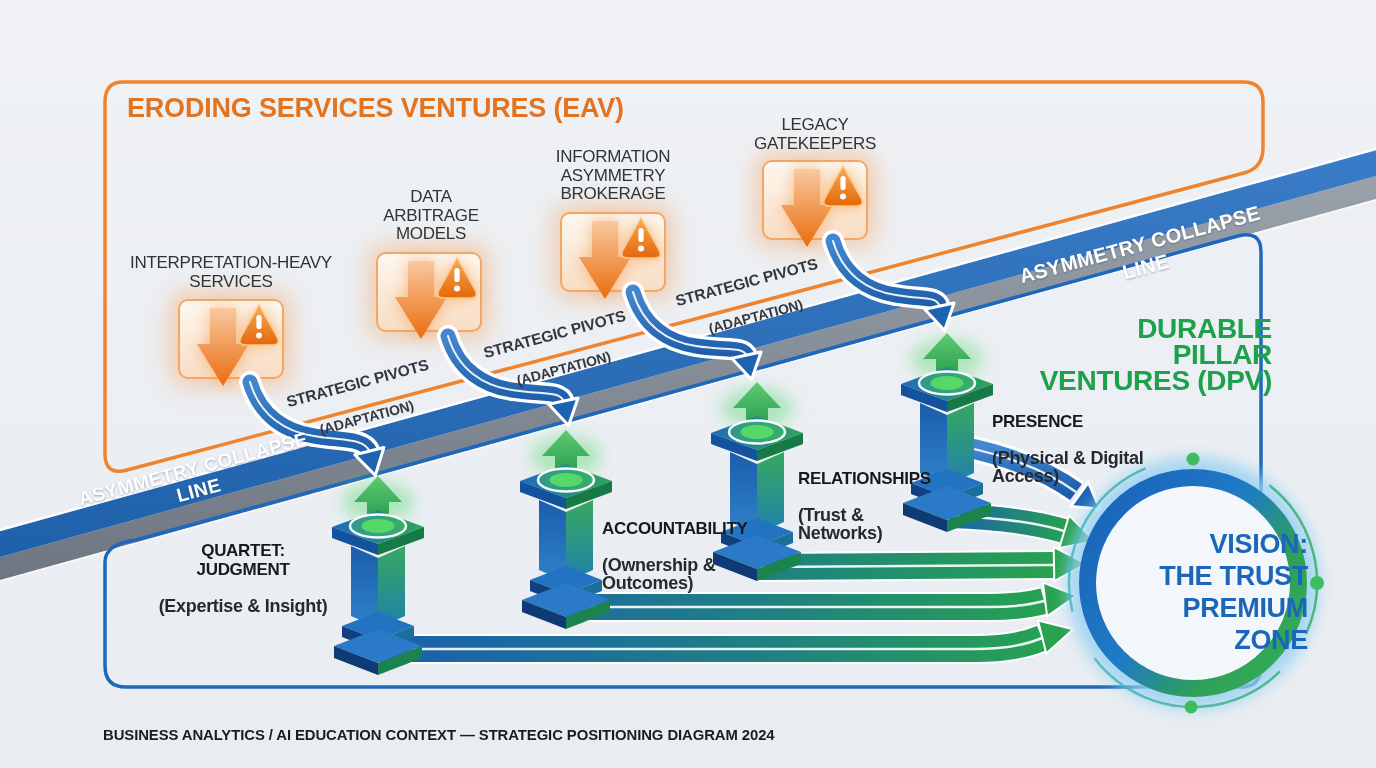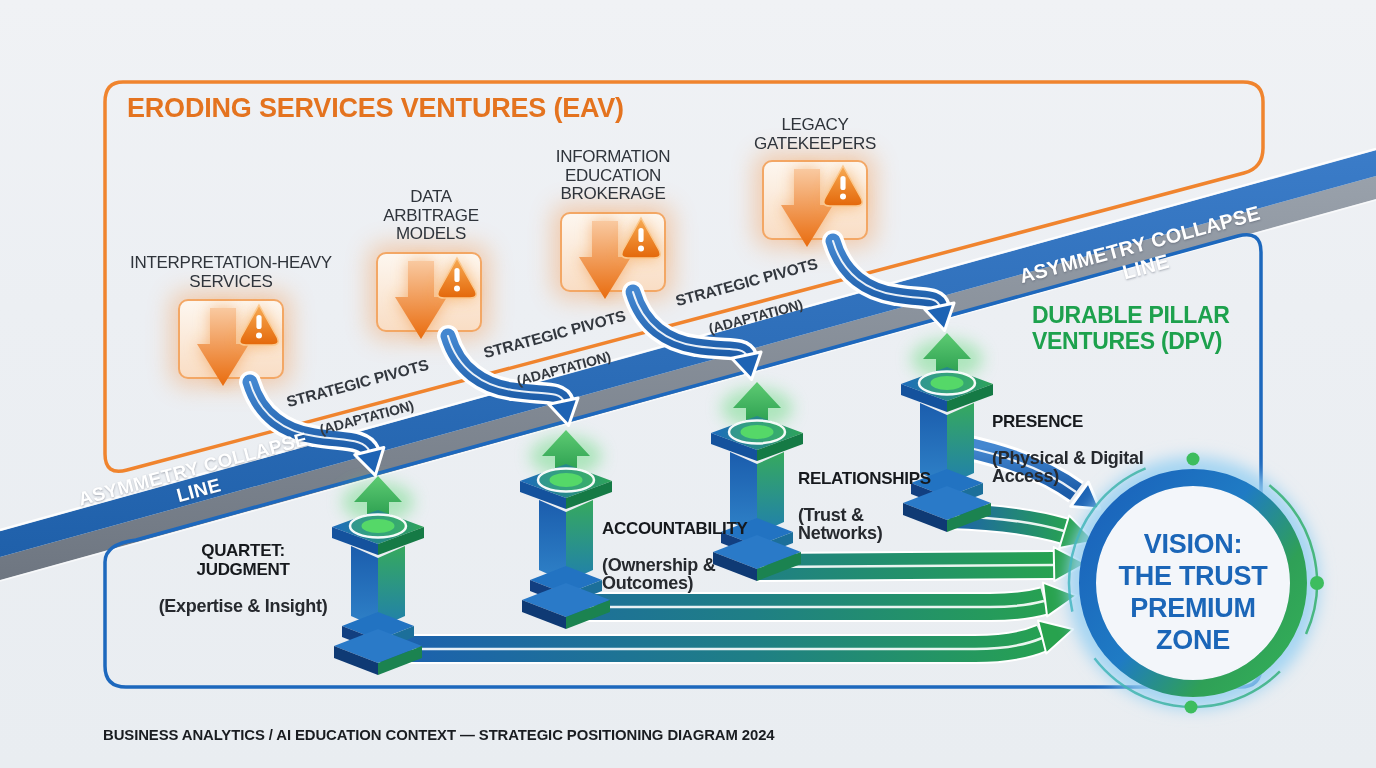--- a/index.html
+++ b/index.html
@@ -18,28 +18,28 @@
   .il4{left:705px;top:116px;}
   .pivot{width:180px;text-align:center;transform:rotate(-15deg);color:#33383f;}
   .pivot .l1{display:block;font-size:15.5px;font-weight:bold;letter-spacing:-.2px;}
   .pivot .l2{display:block;font-size:14px;font-weight:600;letter-spacing:-.2px;}
   .pv1{left:272px;top:356px;}
   .pv2{left:469px;top:307px;}
   .pv3{left:661px;top:255px;}
   .bandlabel{width:260px;text-align:center;transform:rotate(-15deg);color:#ffffff;font-weight:bold;letter-spacing:.4px;text-shadow:0 1px 2px rgba(40,50,70,.35);}
   .bl-left{left:66px;top:458px;font-size:19px;}
   .bl-right{left:1013px;top:233px;font-size:20px;}
-  .dpv-title{left:1032px;top:302px;width:240px;text-align:left;font-size:23px;line-height:26px;font-weight:bold;color:#1da14d;letter-spacing:-.3px;}
+  .dpv-title{left:1032px;top:316px;width:240px;text-align:right;font-size:28px;line-height:26px;font-weight:bold;color:#1da14d;letter-spacing:-.3px;}
   .pillar-label .name{display:block;font-size:17px;line-height:19px;font-weight:bold;color:#16191d;letter-spacing:-.3px;}
   .pillar-label .sub{display:block;font-size:18px;line-height:18px;font-weight:700;color:#26292e;letter-spacing:-.3px;}
   .pl1{left:148px;top:523px;width:190px;text-align:center;}
   .pl2{left:602px;top:501px;width:170px;text-align:left;}
   .pl3{left:798px;top:451px;width:160px;text-align:left;}
   .pl4{left:992px;top:394px;width:220px;text-align:left;}
-  .vision{left:1078px;top:528px;width:230px;text-align:center;font-size:27px;line-height:32px;font-weight:bold;color:#1b66b8;letter-spacing:-.3px;}
+  .vision{left:1078px;top:528px;width:230px;text-align:right;font-size:27px;line-height:32px;font-weight:bold;color:#1b66b8;letter-spacing:-.3px;}
   .footer{left:103px;top:726px;font-size:15.5px;font-weight:600;color:#191c20;letter-spacing:-.1px;transform:scaleX(.96);transform-origin:left center;}
 </style>
 </head>
 <body>
 
 <div class="stage">
 
 <svg width="1376" height="768" viewBox="0 0 1376 768">
   <defs>
     <filter id="b4" x="-60%" y="-60%" width="220%" height="220%">
@@ -256,21 +256,21 @@
 </svg>
 
 <div class="txt eav-title">ERODING SERVICES VENTURES (EAV)</div>
 
 <div class="txt item-label il1">INTERPRETATION-HEAVY
 SERVICES</div>
 <div class="txt item-label il2">DATA
 ARBITRAGE
 MODELS</div>
 <div class="txt item-label il3">INFORMATION
-EDUCATION
+ASYMMETRY
 BROKERAGE</div>
 <div class="txt item-label il4">LEGACY
 GATEKEEPERS</div>
 
 <div class="txt pivot pv1">
   <span class="l1">STRATEGIC PIVOTS</span>
   <span class="l2">(ADAPTATION)</span>
 </div>
 <div class="txt pivot pv2">
   <span class="l1">STRATEGIC PIVOTS</span>

